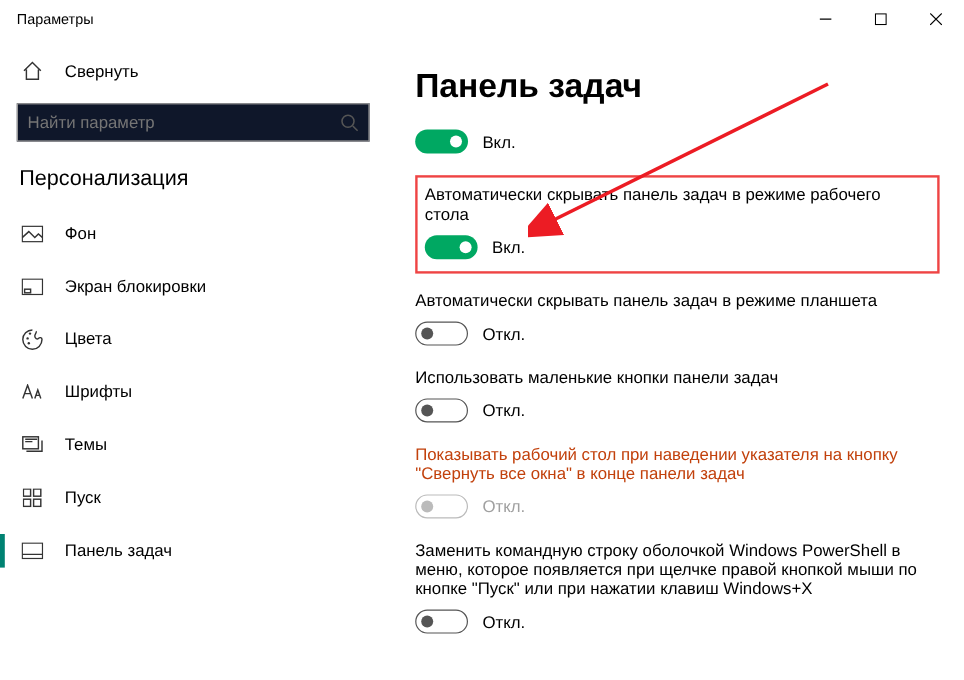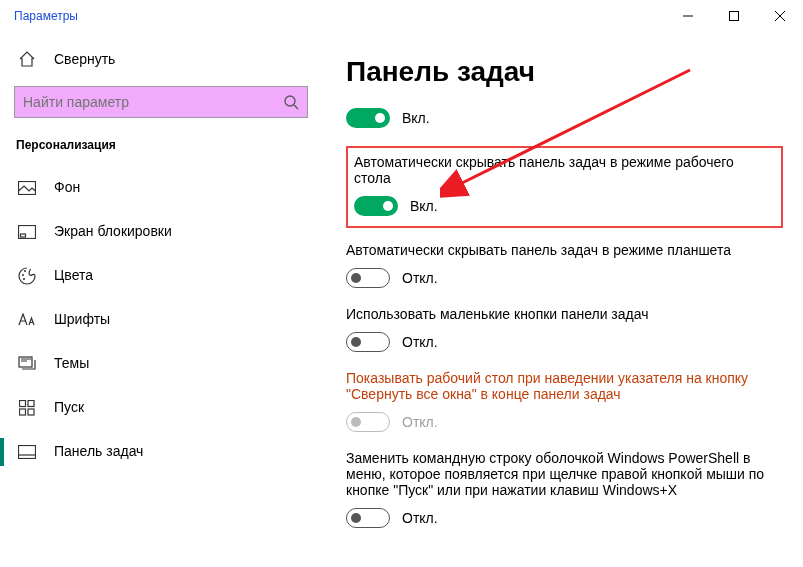--- a/index.html
+++ b/index.html
@@ -14,21 +14,21 @@
   position: relative;
 }
 .titlebar {
   display: flex;
   align-items: center;
   height: 32px;
   padding-left: 14px;
 }
 .titlebar-title {
   font-size: 12px;
-  color: #1d4ed8;
+  color: #000000;
 }
 .window-controls {
   margin-left: auto;
   display: flex;
 }
 .wc-btn {
   width: 46px;
   height: 32px;
   display: flex;
   align-items: center;
@@ -53,34 +53,34 @@
   cursor: pointer;
 }
 .home-item .icon { width: 18px; height: 18px; }
 .search-box {
   margin: 8px 14px 14px 14px;
   border: 1px solid #999;
   height: 32px;
   display: flex;
   align-items: center;
   padding: 0 8px;
-  background: #f0abfc;
+  background: #0f172a;
 }
 .search-input {
   flex: 1;
   border: none;
   outline: none;
   font-size: 14px;
   color: #666;
   background: transparent;
 }
 .search-icon { width: 16px; height: 16px; }
 .category {
-  font-weight: 700;
-  font-size: 12px;
+  font-weight: 400;
+  font-size: 18px;
   padding: 6px 0 14px 16px;
 }
 .nav-list { list-style: none; }
 .nav-item {
   display: flex;
   align-items: flex-start;
   gap: 18px;
   padding: 13px 0 13px 18px;
   cursor: pointer;
   position: relative;

